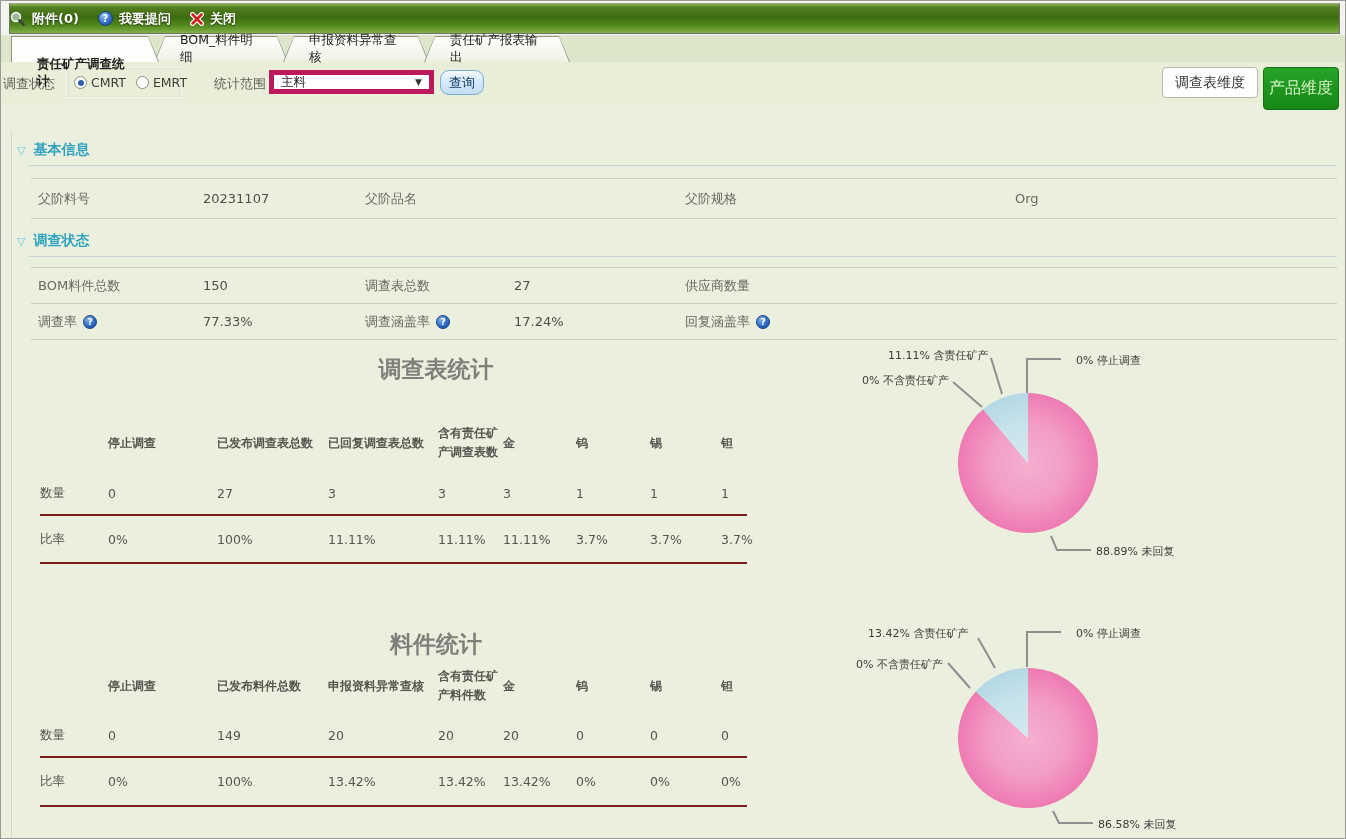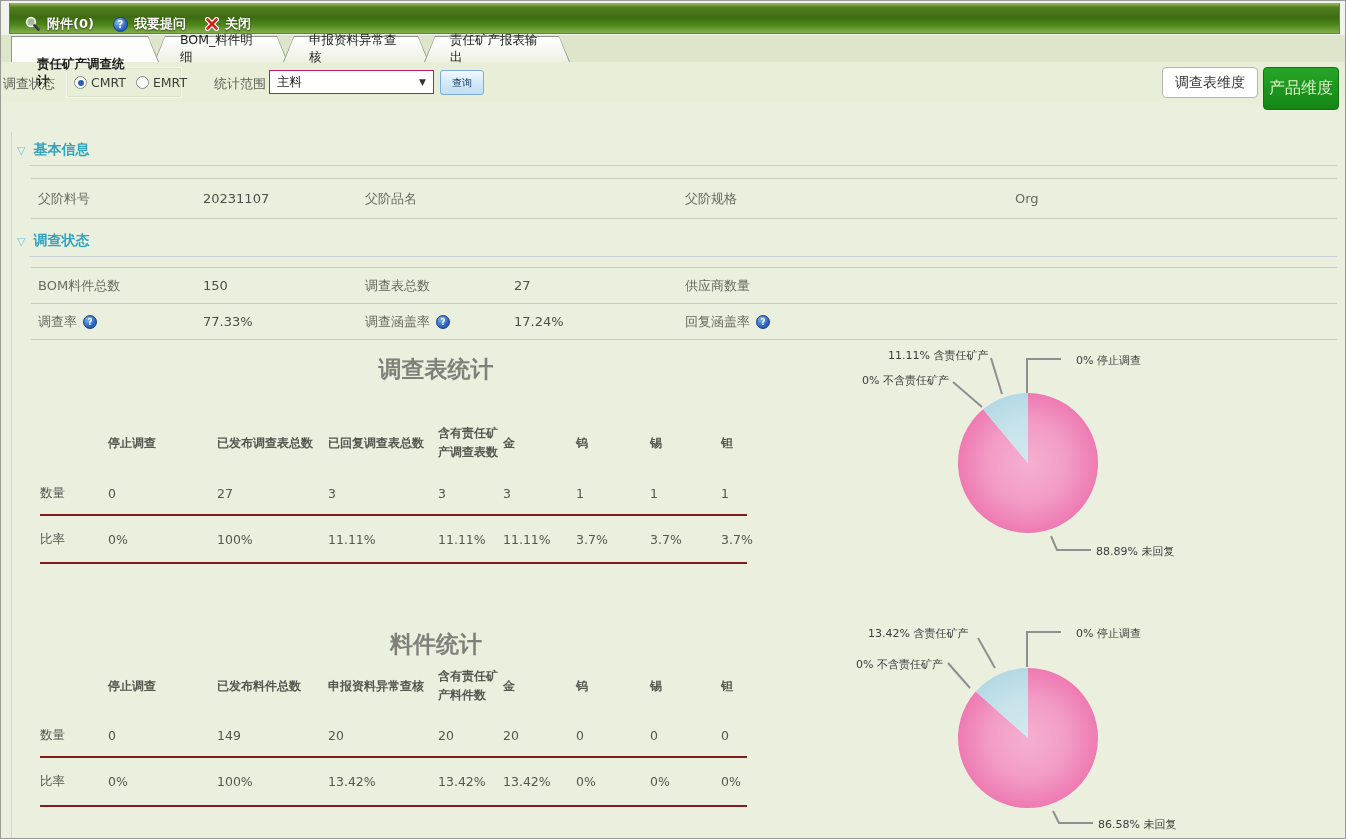--- a/index.html
+++ b/index.html
@@ -11,21 +11,21 @@
   .titlebar .doc-ic { width:18px; height:18px; margin-right:7px; }
   .title-text { font-size:13px; font-weight:bold; color:#121212; }
   .win-ctrls { position:absolute; right:0; top:0; height:29px; display:flex; align-items:center; gap:18px; padding-right:0; }
   .win-btn { width:22px; height:18px; display:flex; align-items:center; justify-content:center; }
   .win-partial { width:14px; height:17px; background:#6f6f6a; border-radius:4px 0 0 4px; border:1px solid #4c4c48; margin-left:4px; transform:translateX(6px); }
 
   
   .toolbar-strip { background:#f2f2ee; padding:2px 5px 1px 8px; }
   .toolbar { height:31px; border:1px solid #72726c; border-top-color:#9aa882;
              background:linear-gradient(180deg,#8db053 0%,#527e1f 12%,#3d6c10 45%,#4c8419 70%,#82af49 100%);
-             display:flex; align-items:flex-end; padding-left:15px; gap:19px; }
+             display:flex; align-items:center; gap:19px; }
   .tb-item { display:flex; align-items:center; gap:6px; cursor:default; }
   .tb-item span.lbl { color:#ffffff; font-size:13px; font-weight:bold; text-shadow:0 1px 2px rgba(0,0,0,.55); }
   .q-ic { width:15px; height:15px; border-radius:50%; background:radial-gradient(circle at 35% 30%, #8fc0f5, #2a64c2 65%, #1b4fa0); border:1px solid #14407c; color:#fff; font-size:10px; font-weight:bold; display:flex; align-items:center; justify-content:center; }
 
   
   .tabbar { height:27px; background:#dde6cb; display:flex; align-items:flex-end; padding-left:10px; }
   .tab { position:relative; height:26px; margin-right:-5px; cursor:default; }
   .tab .shape { position:absolute; inset:0; background:#8f9488; clip-path:polygon(11px 0,calc(100% - 11px) 0,100% 100%,0 100%); }
   .tab .shape-in { position:absolute; inset:1px 1px 0 1px; background:linear-gradient(#ffffff,#eef0e4); clip-path:polygon(10px 0,calc(100% - 10px) 0,100% 100%,0 100%); }
   .tab .tlab { position:relative; z-index:2; display:flex; align-items:center; justify-content:center; height:100%; padding:0 26px; font-size:12.5px; color:#20201e; }
@@ -34,23 +34,23 @@
   .tab.active .shape-in { background:#fdfdfb; clip-path:polygon(0 0,calc(100% - 10px) 0,100% 100%,0 100%); }
   .tab.active .tlab { font-weight:bold;margin-top:24px; }
 
   
   .querybar { position:relative; height:41px; background:#e8eed8; }
   .qlabel { position:absolute; top:13px; font-size:13px; color:#5f6057; }
   .radio-box { position:absolute; left:65px; top:5px; width:116px; height:31px; border:1px solid #f7f7f0; box-shadow:inset 0 0 0 1px rgba(200,205,185,.35); display:flex; align-items:center; padding-left:7px; gap:10px; }
   .radio { display:flex; align-items:center; gap:4px; font-size:12.5px; color:#3c3d36; cursor:default; }
   .rdot { width:13px; height:13px; border-radius:50%; background:#fff; border:1px solid #8b8b85; display:inline-flex; align-items:center; justify-content:center; }
   .rdot.on::after { content:""; width:6px; height:6px; border-radius:50%; background:#2b5fb0; }
-  .selectbox { position:absolute; left:268px; top:8px; width:165px; height:24px; background:#fff; border:1px solid #be185d; display:flex; align-items:center; justify-content:space-between; padding:0 7px; font-size:12.5px; color:#222; cursor:default; }
+  .selectbox { position:absolute; left:268px; top:8px; width:165px; height:24px; background:#fff; border:5px solid #be185d; display:flex; align-items:center; justify-content:space-between; padding:0 7px; font-size:12.5px; color:#222; cursor:default; }
   .selectbox .arr { font-size:9px; color:#333; }
-  .btn-query { position:absolute; left:439px; top:8px; width:44px; height:25px; background:linear-gradient(#f4fafe,#d6eafa 45%,#c4def4); border:1px solid #7aadda; border-radius:3px; font-size:10px; color:#143c63; display:flex; align-items:center; justify-content:center; cursor:default; }
+  .btn-query { position:absolute; left:439px; top:8px; width:44px; height:25px; background:linear-gradient(#f4fafe,#d6eafa 45%,#c4def4); border:1px solid #7aadda; border-radius:9px; font-size:13px; color:#143c63; display:flex; align-items:center; justify-content:center; cursor:default; }
   .btn-survey-dim { position:absolute; right:87px; top:5px; width:96px; height:31px; background:#fff; border:1px solid #b6b6ae; border-radius:4px; font-size:14px; color:#333330; display:flex; align-items:center; justify-content:center; cursor:default; }
   .btn-product-dim { position:absolute; right:6px; top:5px; width:76px; height:43px; background:linear-gradient(#27a527,#158615); border:1px solid #127312; border-radius:4px; font-size:16px; color:#d9f2c7; display:flex; align-items:center; justify-content:center; cursor:default; }
 
   
   .content { position:absolute; left:0; top:131px; right:0; bottom:0; background:#ebefde; overflow:hidden; }
   .left-frame { position:absolute; left:10px; top:0; bottom:0; width:1px; background:#d6d6ce; }
   .sec-head { position:absolute; display:flex; align-items:center; gap:8px; }
   .sec-arrow { color:#6cc7e4; font-size:11px; cursor:default; }
   .sec-title { font-size:14px; font-weight:bold; color:#2fa3c0; }
   .hrule { position:absolute; height:1px; background:#c9d2d6; }

